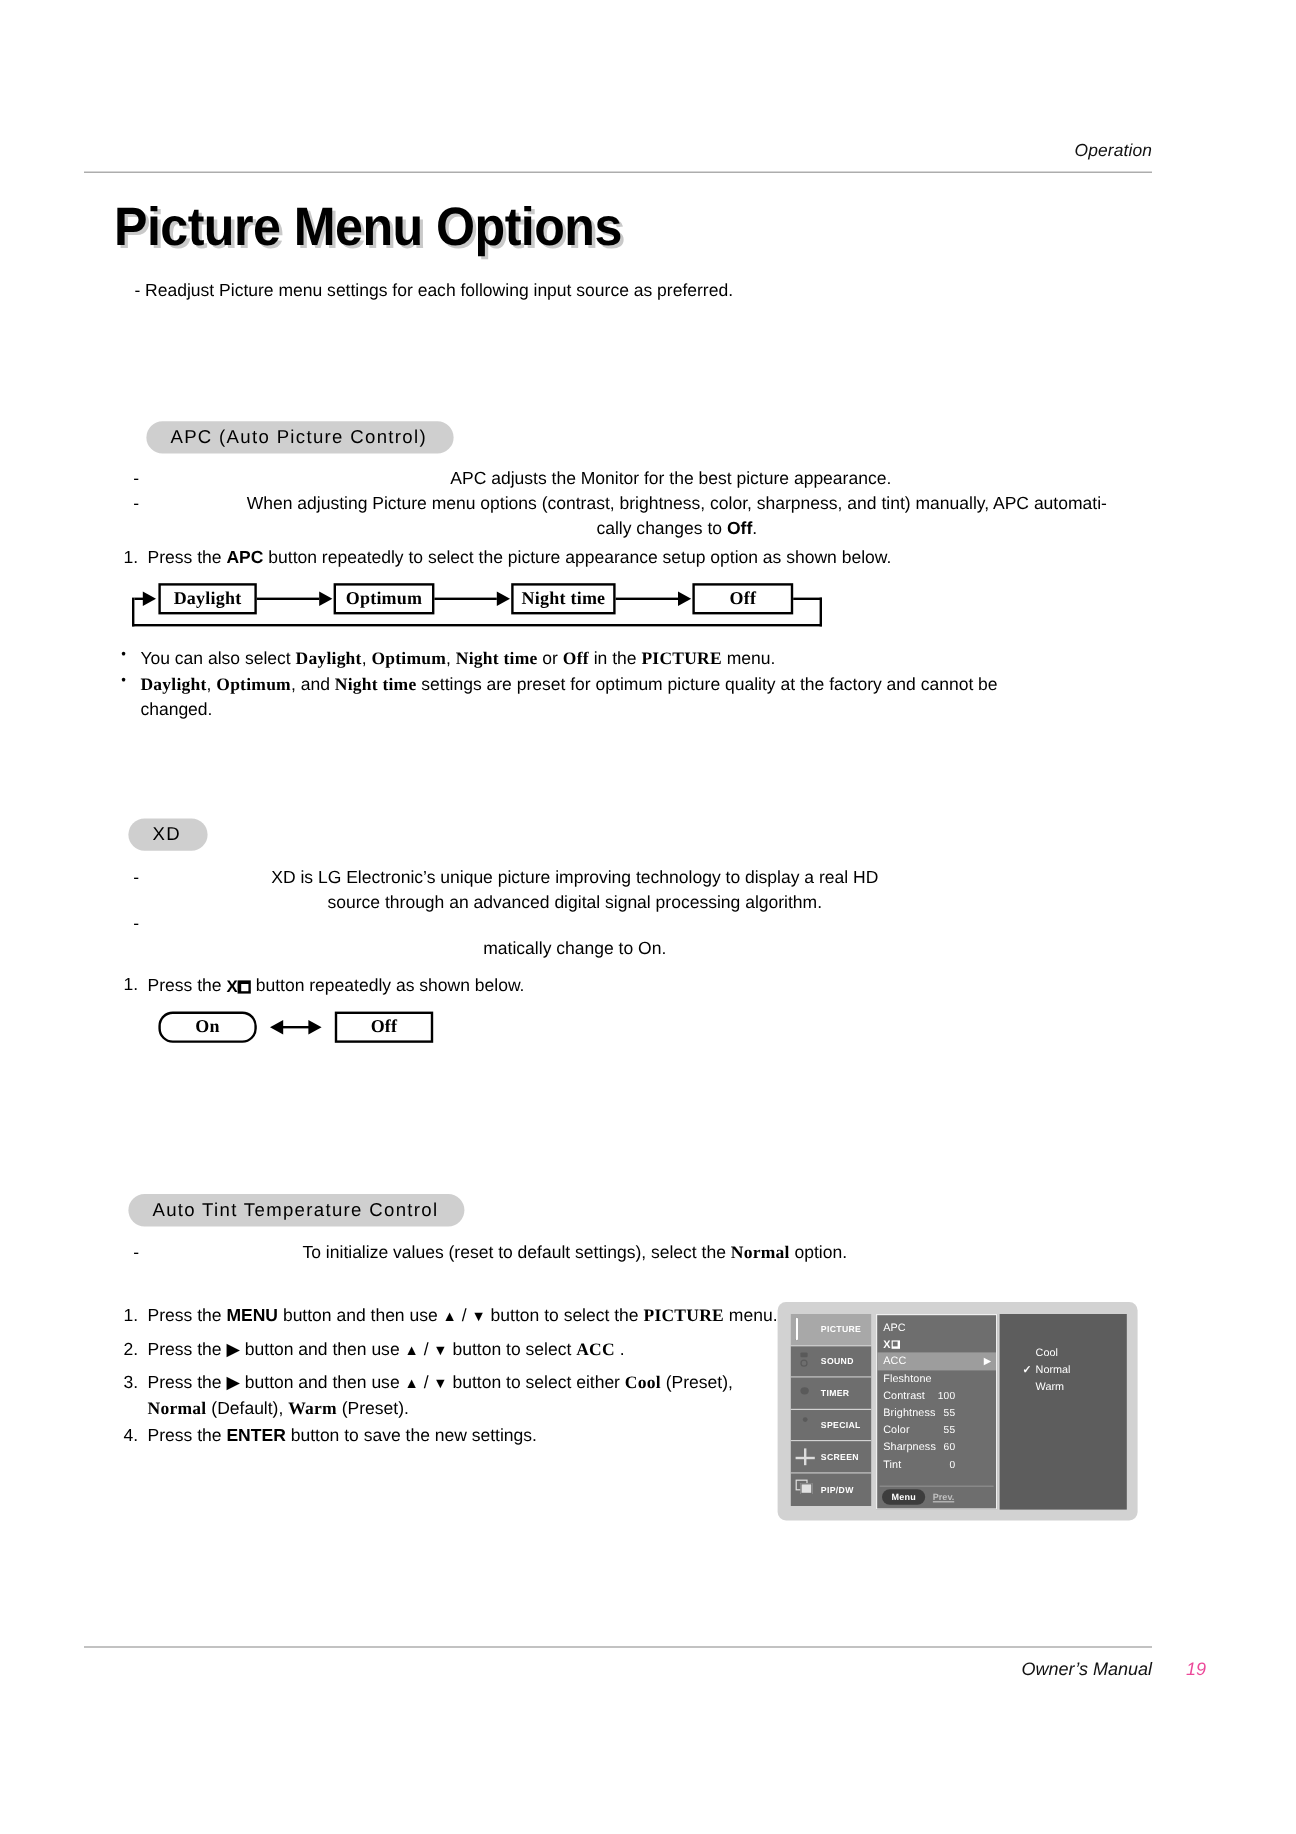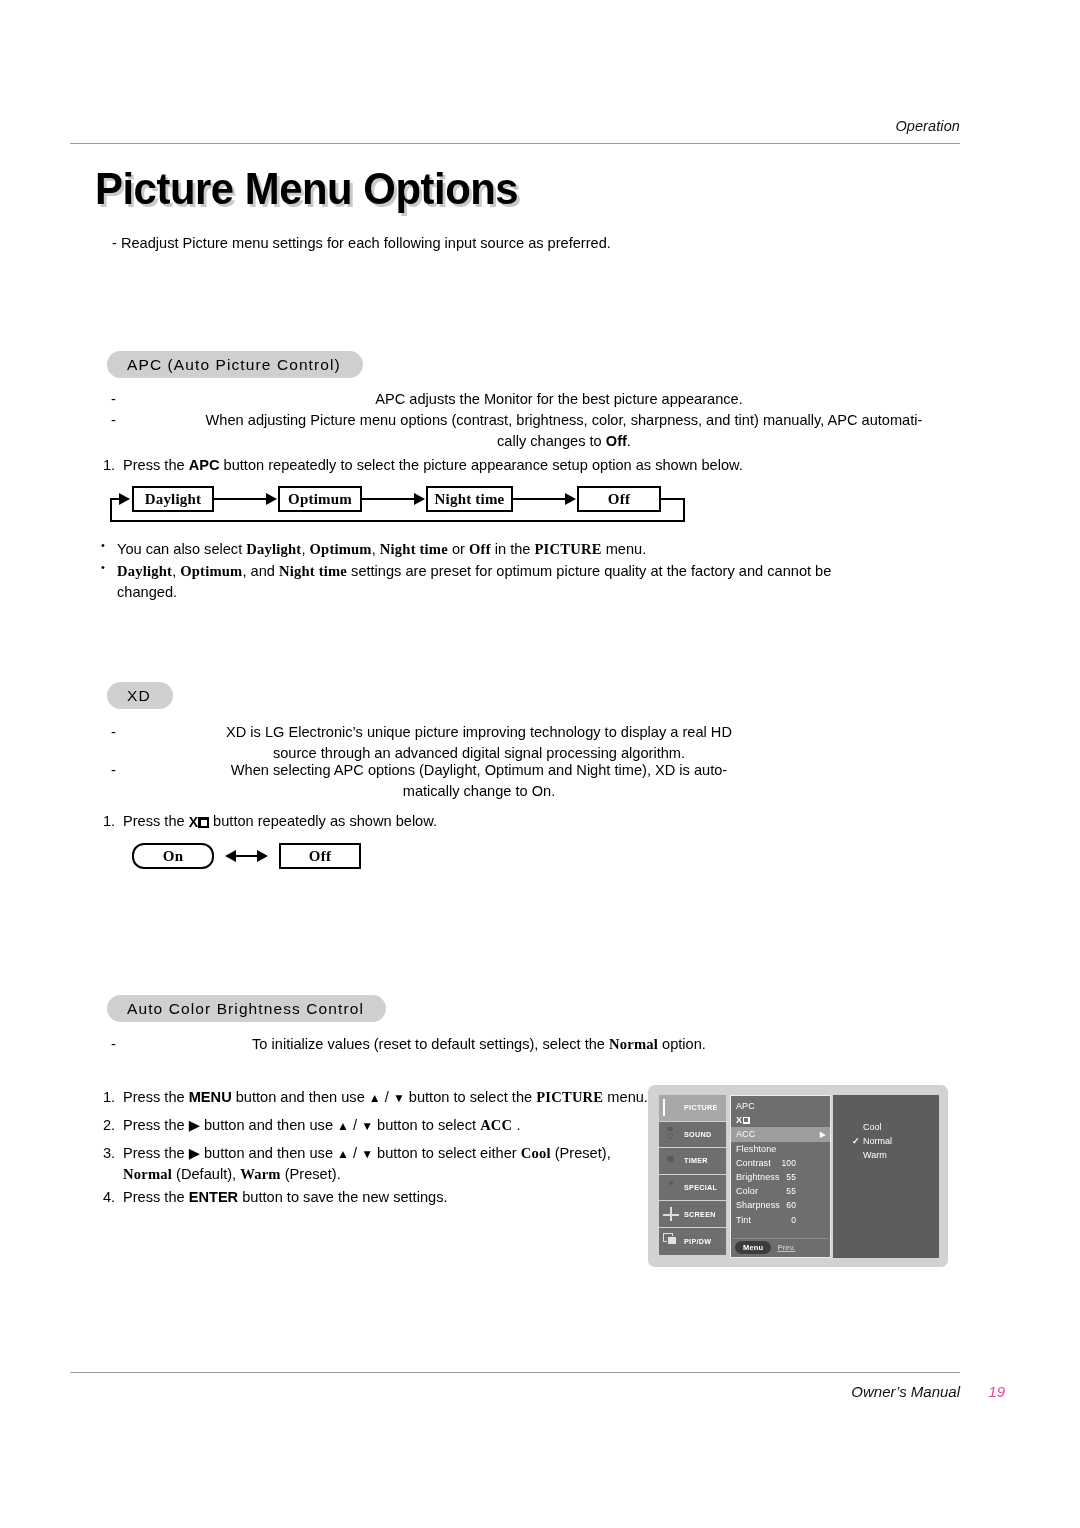--- a/index.html
+++ b/index.html
@@ -75,21 +75,21 @@
     background: #cfcfcf;
     border-radius: 14px;
     display: flex;
     align-items: center;
     padding: 0 22px 0 20px;
     font-size: 15.5px;
     letter-spacing: 1.1px;
     color: #000;
     box-sizing: border-box;
   }
-  #pill-apc   { left: 107px; top: 351px; text-align: center; }
+  #pill-apc   { left: 122px; top: 351px; text-align: center; }
   #pill-xd    { left: 107px; top: 682px; }
   #pill-acct  { left: 107px; top: 995px; }
   .dash-item {
     position: absolute;
     font-size: 14.6px;
     line-height: 1.44;
     padding-left: 22px;
     text-align: center;
   }
   .dash-item::before {
@@ -546,39 +546,39 @@
 <div id="pill-xd" class="pill">
   <span>XD</span>
 </div>
 
 <div class="dash-item" style="left:107px; top:722px; width:700px;">
   <span>XD is LG Electronic’s unique picture improving technology to display a real HD</span><br>
   <span>source through an advanced digital signal processing algorithm.</span>
 </div>
 
 <div class="dash-item" style="left:107px; top:760px; width:700px;">
-  <span>When selecting APC options (Daylight, Optimum and Night time), XD is auto-</span><br>
+  <br>
   <span>matically change to On.</span>
 </div>
 
 <div class="num-item" style="left:103px; top:811px; width:700px;">
   <span class="num">1.</span>
   <span>Press the </span><span class="xd-glyph"><span class="xd-x">X</span><span class="xd-d"></span></span><span> button repeatedly as shown below.</span>
 </div>
 
 <div class="flow" id="xd-flow" style="left:132px; top:843px; width:240px; height:30px;">
   <div class="flow-box" style="left:0px; top:0px; width:82px;border-radius:12px;">On</div>
   <div class="flow-box" style="left:147px; top:0px; width:82px;">Off</div>
   <div class="arrow-head-l" style="left:93px; top:7px;"></div>
   <div class="arrow-line" style="left:101px; top:12px; width:27px;"></div>
   <div class="arrow-head-r" style="left:125px; top:7px;"></div>
 </div>
 
 <div id="pill-acct" class="pill">
-  <span>Auto Color Brightness Control</span>
+  <span>Auto Tint Temperature Control</span>
 </div>
 
 <div class="dash-item" style="left:107px; top:1034px; width:700px;">
   <span>To initialize values (reset to default settings), select the </span><b class="serifbold">Normal</b><span> option.</span>
 </div>
 
 <div class="num-item" style="left:103px; top:1087px; width:540px;">
   <span class="num">1.</span>
   <span>Press the </span><b>MENU</b><span> button and then use </span><span class="tri-up">▲</span><span> / </span><span class="tri-dn">▼</span><span> button to select the </span><b class="serifbold">PICTURE</b><span> menu.</span>
 </div>

